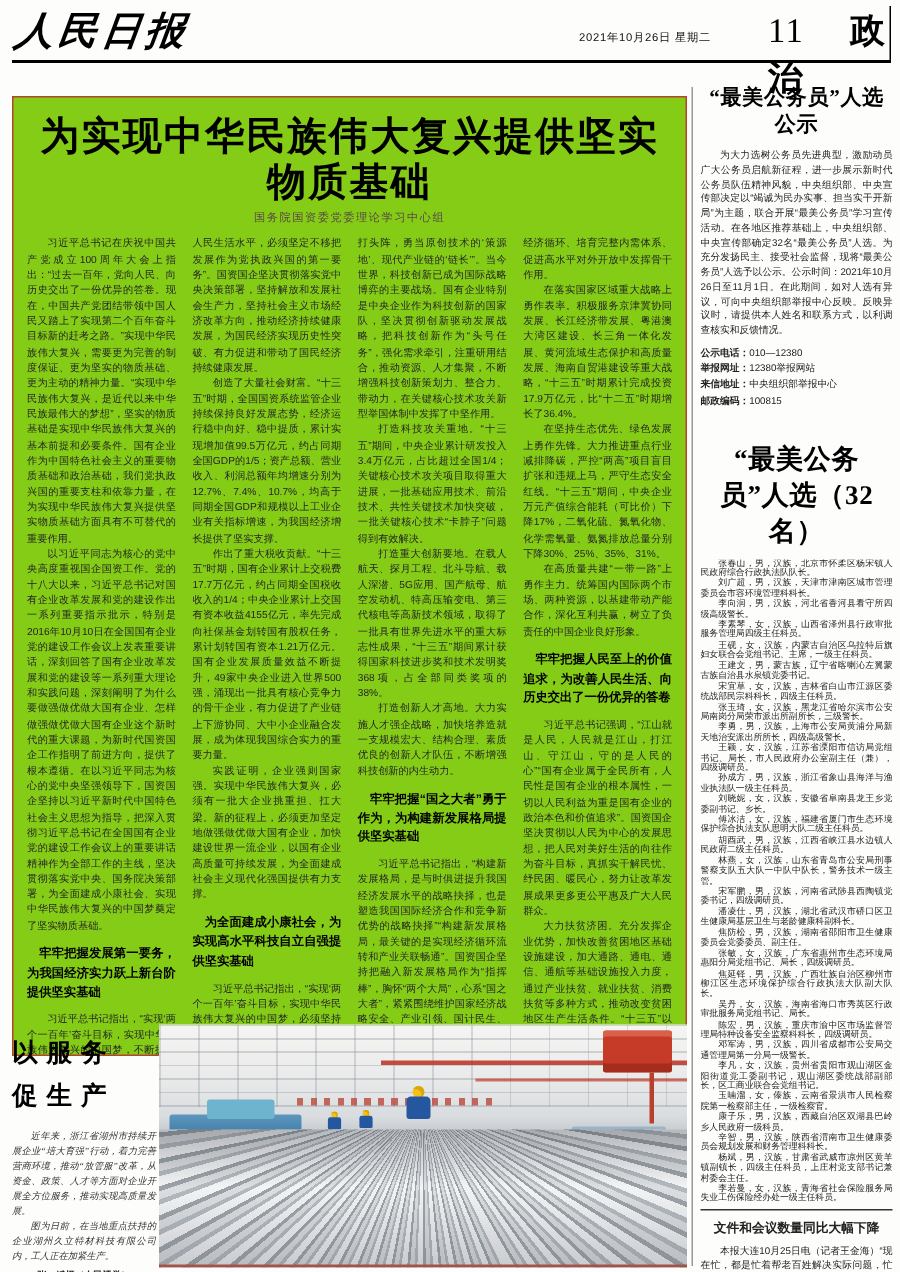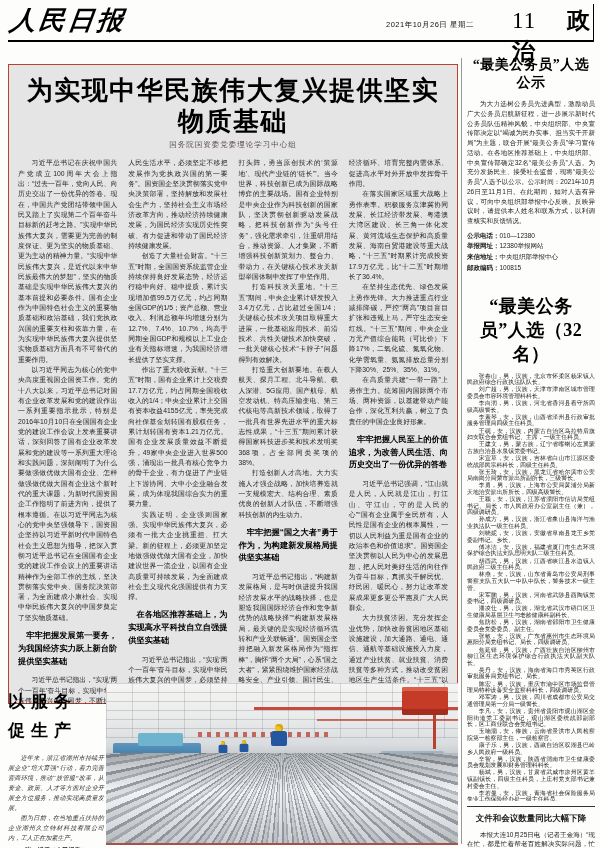--- a/index.html
+++ b/index.html
@@ -14,21 +14,21 @@
               transform:skewX(-7deg); color:#000; }
   .hdr-date { position:absolute; left:386px; top:20px; font-size:7.5px; color:#111; letter-spacing:.5px; }
   .hdr-page { position:absolute; left:512px; top:5px; font-family:"Liberation Serif", serif;
               font-size:23px; color:#000; letter-spacing:1px; }
   .hdr-page .sec { font-weight:bold;margin-left:24px; }
   .corner-v { position:absolute; left:593px; top:4px; height:36px; width:0; border-right:1.5px solid #000; }
   .top-rule { position:absolute; left:8px; top:40px; width:586px; height:2px; background:#000; }
 
   
   .main-box { position:absolute; left:8px; top:64px; width:450px; height:640px;
-              border:1.5px solid var(--accent); padding:4px 9px 6px; background:#e5e5e5; }
+              border:1.5px solid var(--accent); padding:4px 9px 6px; background:#84cc16; }
   .main-box h1 { margin:6px 0 3px; text-align:center; font-size:26px; font-weight:900;
                  letter-spacing:1.5px; color:#000; line-height:1.2; }
   .byline { text-align:center; font-family:"Liberation Serif", serif; font-size:7.5px;
             color:#5a4a44; margin:2px 0 8px; letter-spacing:1px; }
   .columns { height:558px; overflow:hidden; column-count:4; column-gap:11px;
              column-fill:auto; font-size:6.8px; line-height:1.52; text-align:justify; color:#252525; }
   .columns p { margin:0; text-indent:2em; }
   .columns p.sub-heading { font-weight:bold; font-size:8.2px; line-height:1.55;
                            margin:7px 0; text-indent:1em; color:#000; }
 
@@ -111,21 +111,21 @@
   <h1>为实现中华民族伟大复兴提供坚实物质基础</h1>
   <div class="byline">国务院国资委党委理论学习中心组</div>
   <div class="columns" id="article-columns">
       <p>习近平总书记在庆祝中国共产党成立100周年大会上指出：“过去一百年，党向人民、向历史交出了一份优异的答卷。现在，中国共产党团结带领中国人民又踏上了实现第二个百年奋斗目标新的赶考之路。”实现中华民族伟大复兴，需要更为完善的制度保证、更为坚实的物质基础、更为主动的精神力量。“实现中华民族伟大复兴，是近代以来中华民族最伟大的梦想”，坚实的物质基础是实现中华民族伟大复兴的基本前提和必要条件。国有企业作为中国特色社会主义的重要物质基础和政治基础，我们党执政兴国的重要支柱和依靠力量，在为实现中华民族伟大复兴提供坚实物质基础方面具有不可替代的重要作用。</p>
       <p>以习近平同志为核心的党中央高度重视国企国资工作。党的十八大以来，习近平总书记对国有企业改革发展和党的建设作出一系列重要指示批示，特别是2016年10月10日在全国国有企业党的建设工作会议上发表重要讲话，深刻回答了国有企业改革发展和党的建设等一系列重大理论和实践问题，深刻阐明了为什么要做强做优做大国有企业、怎样做强做优做大国有企业这个新时代的重大课题，为新时代国资国企工作指明了前进方向，提供了根本遵循。在以习近平同志为核心的党中央坚强领导下，国资国企坚持以习近平新时代中国特色社会主义思想为指导，把深入贯彻习近平总书记在全国国有企业党的建设工作会议上的重要讲话精神作为全部工作的主线，坚决贯彻落实党中央、国务院决策部署，为全面建成小康社会、实现中华民族伟大复兴的中国梦奠定了坚实物质基础。</p>
       <p class="sub-heading">牢牢把握发展第一要务，为我国经济实力跃上新台阶提供坚实基础</p>
       <p>习近平总书记指出，“实现‘两个一百年’奋斗目标，实现中华民族伟大复兴的中国梦，不断提高人民生活水平，必须坚定不移把发展作为党执政兴国的第一要务”。国资国企坚决贯彻落实党中央决策部署，坚持解放和发展社会生产力，坚持社会主义市场经济改革方向，推动经济持续健康发展，为国民经济实现历史性突破、有力促进和带动了国民经济持续健康发展。</p>
       <p>创造了大量社会财富。“十三五”时期，全国国资系统监管企业持续保持良好发展态势，经济运行稳中向好、稳中提质，累计实现增加值99.5万亿元，约占同期全国GDP的1/5；资产总额、营业收入、利润总额年均增速分别为12.7%、7.4%、10.7%，均高于同期全国GDP和规模以上工业企业有关指标增速，为我国经济增长提供了坚实支撑。</p>
       <p>作出了重大税收贡献。“十三五”时期，国有企业累计上交税费17.7万亿元，约占同期全国税收收入的1/4；中央企业累计上交国有资本收益4155亿元，率先完成向社保基金划转国有股权任务，累计划转国有资本1.21万亿元。国有企业发展质量效益不断提升，49家中央企业进入世界500强，涌现出一批具有核心竞争力的骨干企业，有力促进了产业链上下游协同、大中小企业融合发展，成为体现我国综合实力的重要力量。</p>
       <p>实践证明，企业强则国家强。实现中华民族伟大复兴，必须有一批大企业挑重担、扛大梁。新的征程上，必须更加坚定地做强做优做大国有企业，加快建设世界一流企业，以国有企业高质量可持续发展，为全面建成社会主义现代化强国提供有力支撑。</p>
-      <p class="sub-heading">在各地区推荐基础上，为实现高水平科技自立自强提供坚实基础</p>
+      <p class="sub-heading">为全面建成小康社会，为实现高水平科技自立自强提供坚实基础</p>
       <p>习近平总书记指出，“实现‘两个一百年’奋斗目标，实现中华民族伟大复兴的中国梦，必须坚持走中国特色自主创新道路”“中央企业等国有企业要勇挑重担、敢打头阵，勇当原创技术的‘策源地’、现代产业链的‘链长’”。当今世界，科技创新已成为国际战略博弈的主要战场。国有企业特别是中央企业作为科技创新的国家队，坚决贯彻创新驱动发展战略，把科技创新作为“头号任务”，强化需求牵引，注重研用结合，推动资源、人才集聚，不断增强科技创新策划力、整合力、带动力，在关键核心技术攻关新型举国体制中发挥了中坚作用。</p>
       <p>打造科技攻关重地。“十三五”期间，中央企业累计研发投入3.4万亿元，占比超过全国1/4；关键核心技术攻关项目取得重大进展，一批基础应用技术、前沿技术、共性关键技术加快突破，一批关键核心技术“卡脖子”问题得到有效解决。</p>
       <p>打造重大创新要地。在载人航天、探月工程、北斗导航、载人深潜、5G应用、国产航母、航空发动机、特高压输变电、第三代核电等高新技术领域，取得了一批具有世界先进水平的重大标志性成果，“十三五”期间累计获得国家科技进步奖和技术发明奖368项，占全部同类奖项的38%。</p>
       <p>打造创新人才高地。大力实施人才强企战略，加快培养造就一支规模宏大、结构合理、素质优良的创新人才队伍，不断增强科技创新的内生动力。</p>
       <p class="sub-heading">牢牢把握“国之大者”勇于作为，为构建新发展格局提供坚实基础</p>
       <p>习近平总书记指出，“构建新发展格局，是与时俱进提升我国经济发展水平的战略抉择，也是塑造我国国际经济合作和竞争新优势的战略抉择”“构建新发展格局，最关键的是实现经济循环流转和产业关联畅通”。国资国企坚持把融入新发展格局作为“指挥棒”，胸怀“两个大局”，心系“国之大者”，紧紧围绕维护国家经济战略安全、产业引领、国计民生、公共服务等功能，有效发挥国民经济“顶梁柱”作用，在畅通国民经济循环、培育完整内需体系、促进高水平对外开放中发挥骨干作用。</p>
       <p>在落实国家区域重大战略上勇作表率。积极服务京津冀协同发展、长江经济带发展、粤港澳大湾区建设、长三角一体化发展、黄河流域生态保护和高质量发展、海南自贸港建设等重大战略，“十三五”时期累计完成投资17.9万亿元，比“十二五”时期增长了36.4%。</p>
       <p>在坚持生态优先、绿色发展上勇作先锋。大力推进重点行业减排降碳，严控“两高”项目盲目扩张和违规上马，严守生态安全红线。“十三五”期间，中央企业万元产值综合能耗（可比价）下降17%，二氧化硫、氮氧化物、化学需氧量、氨氮排放总量分别下降30%、25%、35%、31%。</p>
       <p>在高质量共建“一带一路”上勇作主力。统筹国内国际两个市场、两种资源，以基建带动产能合作，深化互利共赢，树立了负责任的中国企业良好形象。</p>
       <p class="sub-heading">牢牢把握人民至上的价值追求，为改善人民生活、向历史交出了一份优异的答卷</p>

